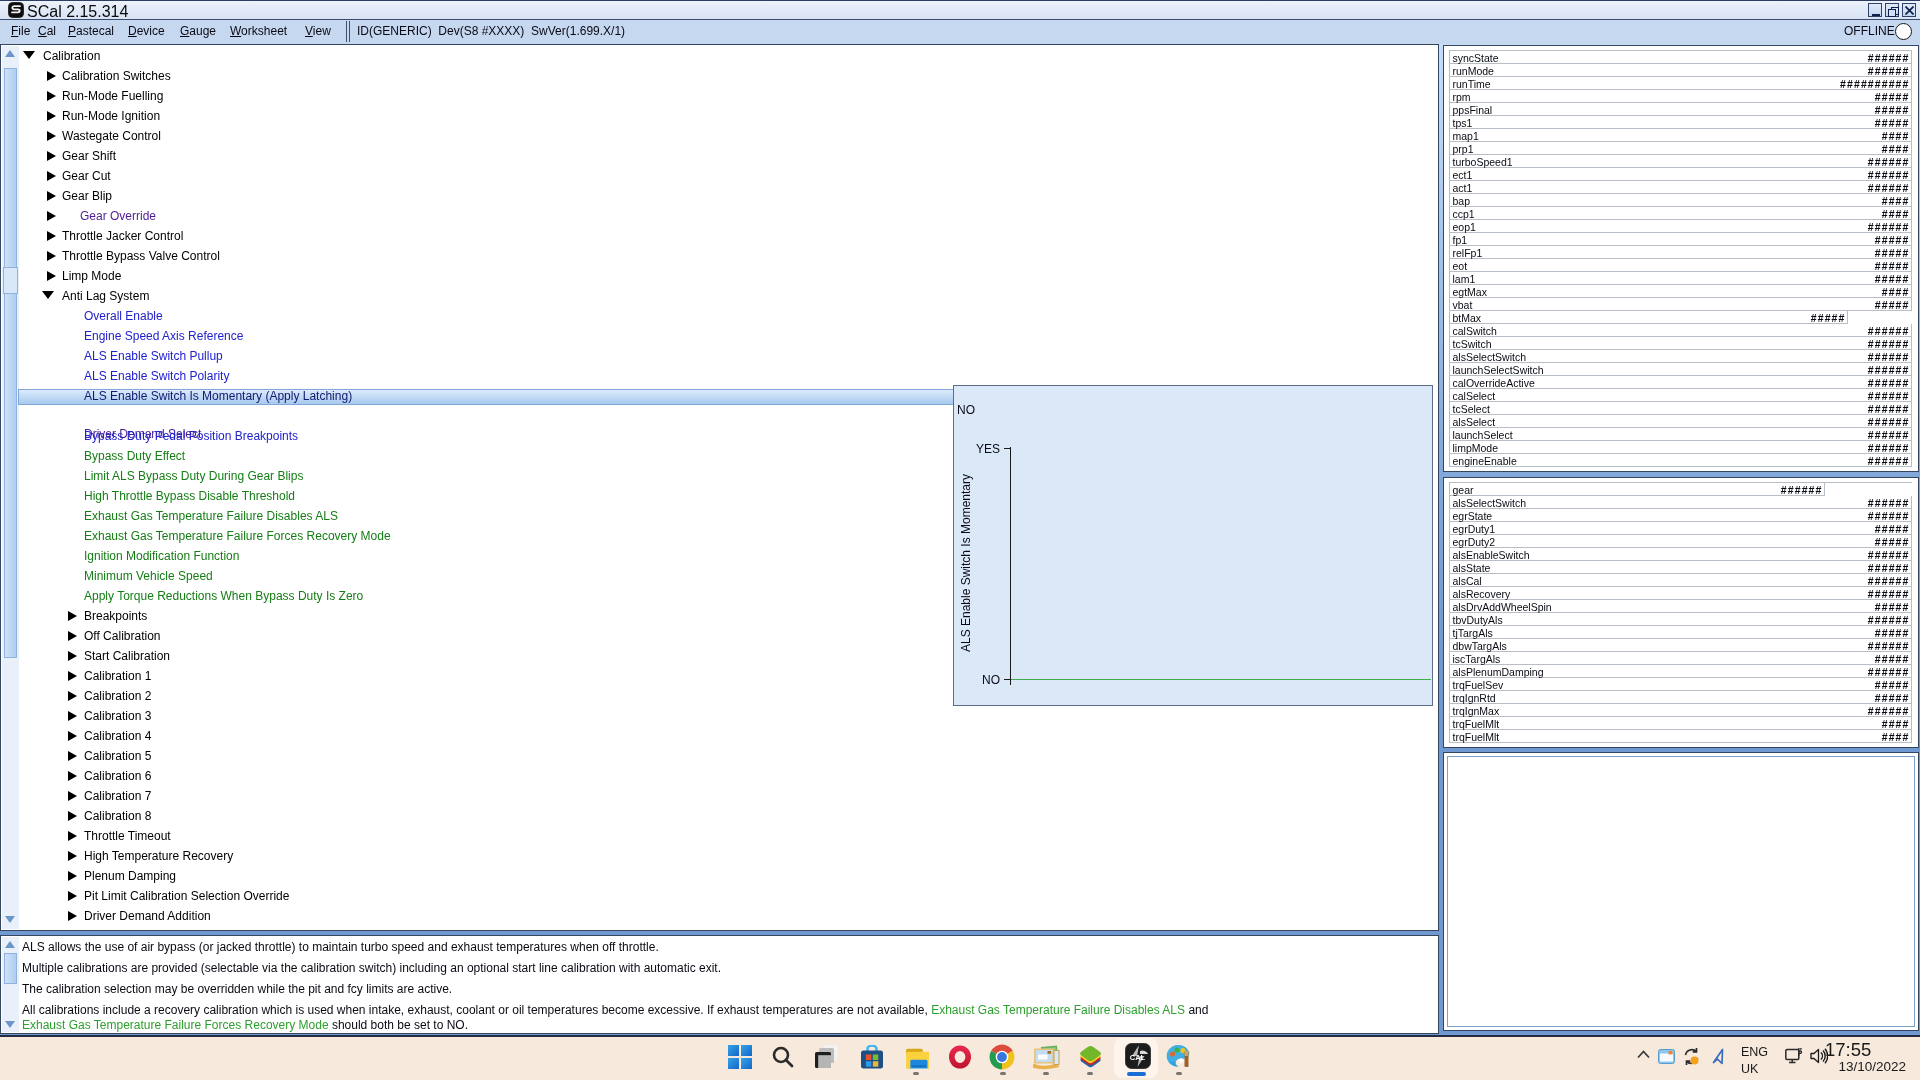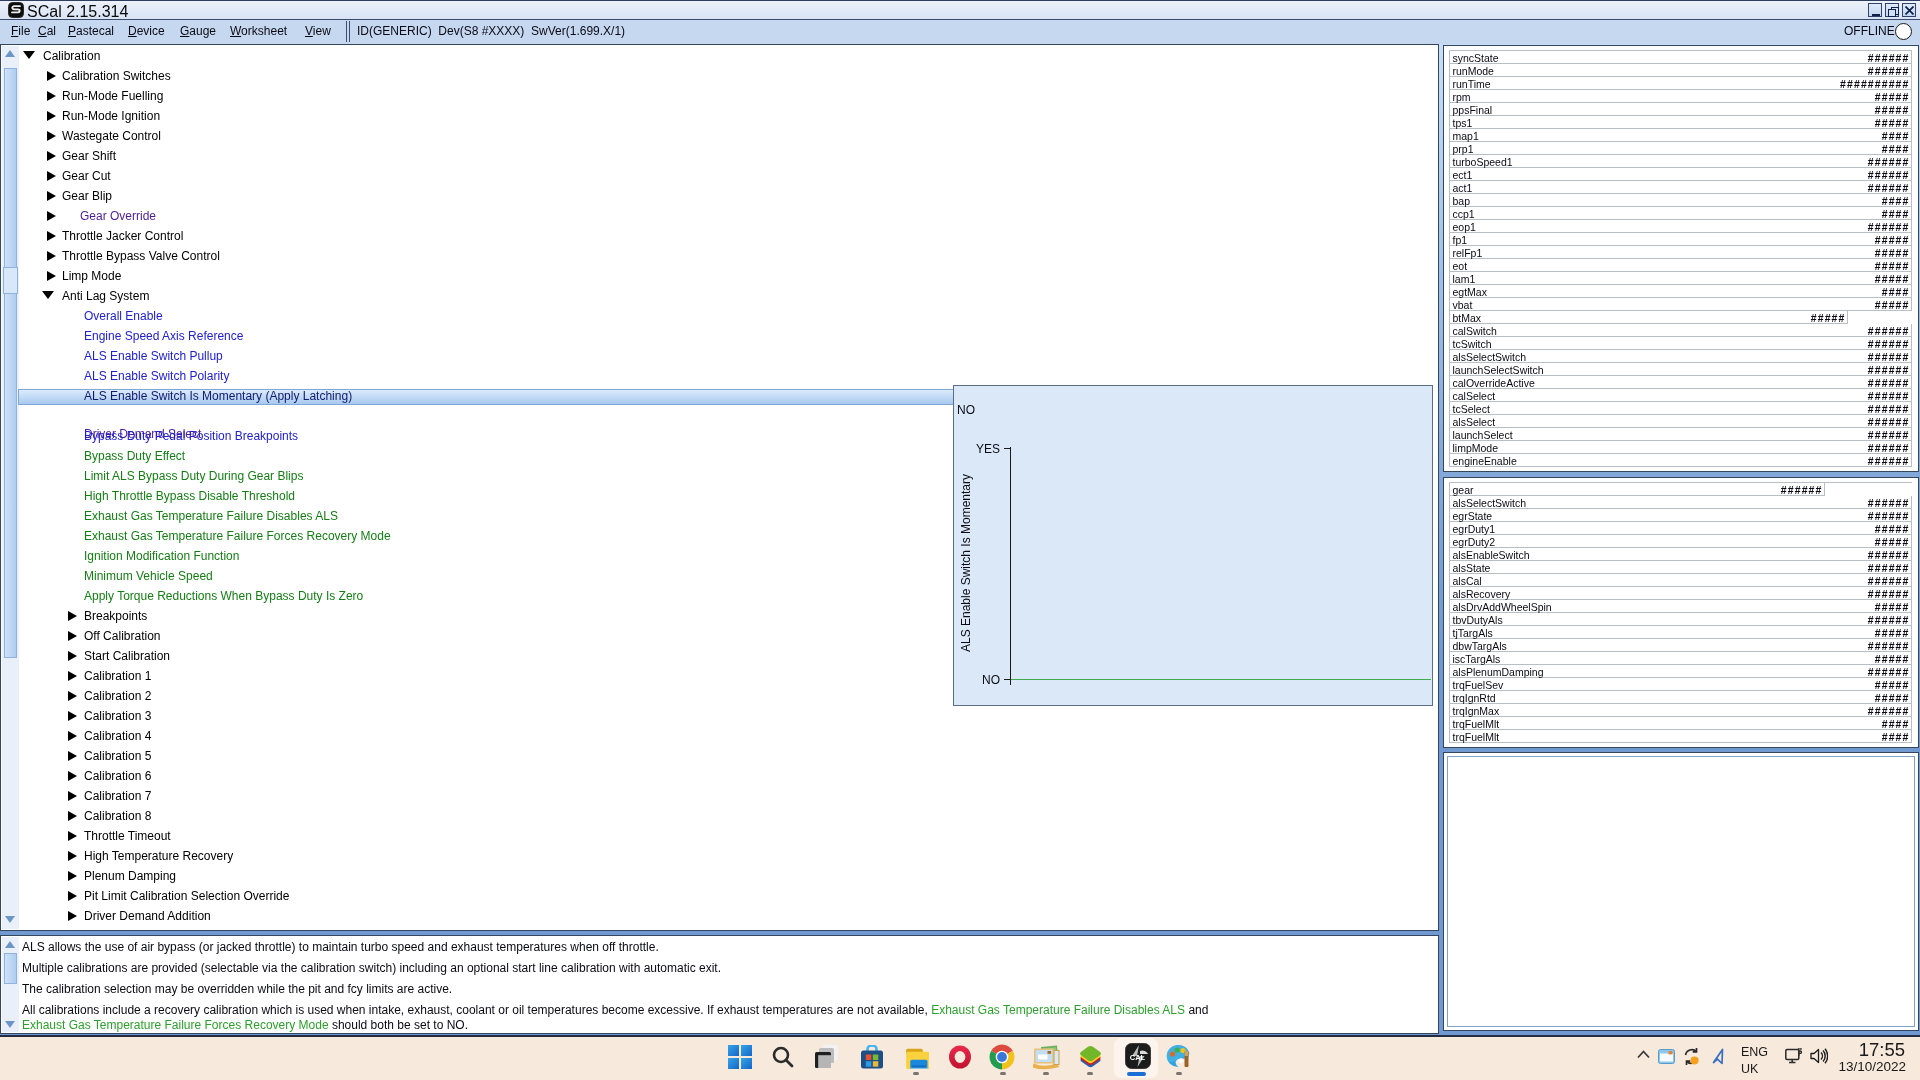--- a/index.html
+++ b/index.html
@@ -531,13 +531,13 @@
 <path d="M13.8 9 v-5 m0 0 h1.5 a1.2 1.2 0 0 1 0 2.4 h-1.5" fill="none" stroke="#2b2b2b" stroke-width="1.3"></path>
 <rect x="13.2" y="1" width="1.4" height="1.8" fill="#2b2b2b"></rect>
 <rect x="15.2" y="1" width="1.4" height="1.8" fill="#2b2b2b"></rect>
   </svg>
 <svg class="abs" style="left:1810px;top:1048px" width="18" height="16" viewBox="0 0 18 16">
 <path d="M1 5.5 h3 L8.5 1.5 v13 L4 10.5 H1 Z" fill="none" stroke="#1a1a1a" stroke-width="1.3" stroke-linejoin="round"></path>
 <path d="M11 4.5 a5 5 0 0 1 0 7" fill="none" stroke="#1a1a1a" stroke-width="1.4"></path>
 <path d="M13 2.5 a8 8 0 0 1 0 11" fill="none" stroke="#1a1a1a" stroke-width="1.4"></path>
 <path d="M15 0.8 a11 11 0 0 1 0 14.4" fill="none" stroke="#1a1a1a" stroke-width="1.4"></path>
   </svg>
-<div class="abs" style="left:1825px;top:1039px;width:80px;text-align:right;font-size:18.5px;color:#1a1a1a">17:55</div>
+<div class="abs" style="left:1825px;top:1039px;width:80px;text-align:left;font-size:18.5px;color:#1a1a1a">17:55</div>
 <div class="abs" style="left:1825px;top:1059px;width:81px;text-align:right;font-size:13.5px;color:#1a1a1a">13/10/2022</div>
 </body></html>

